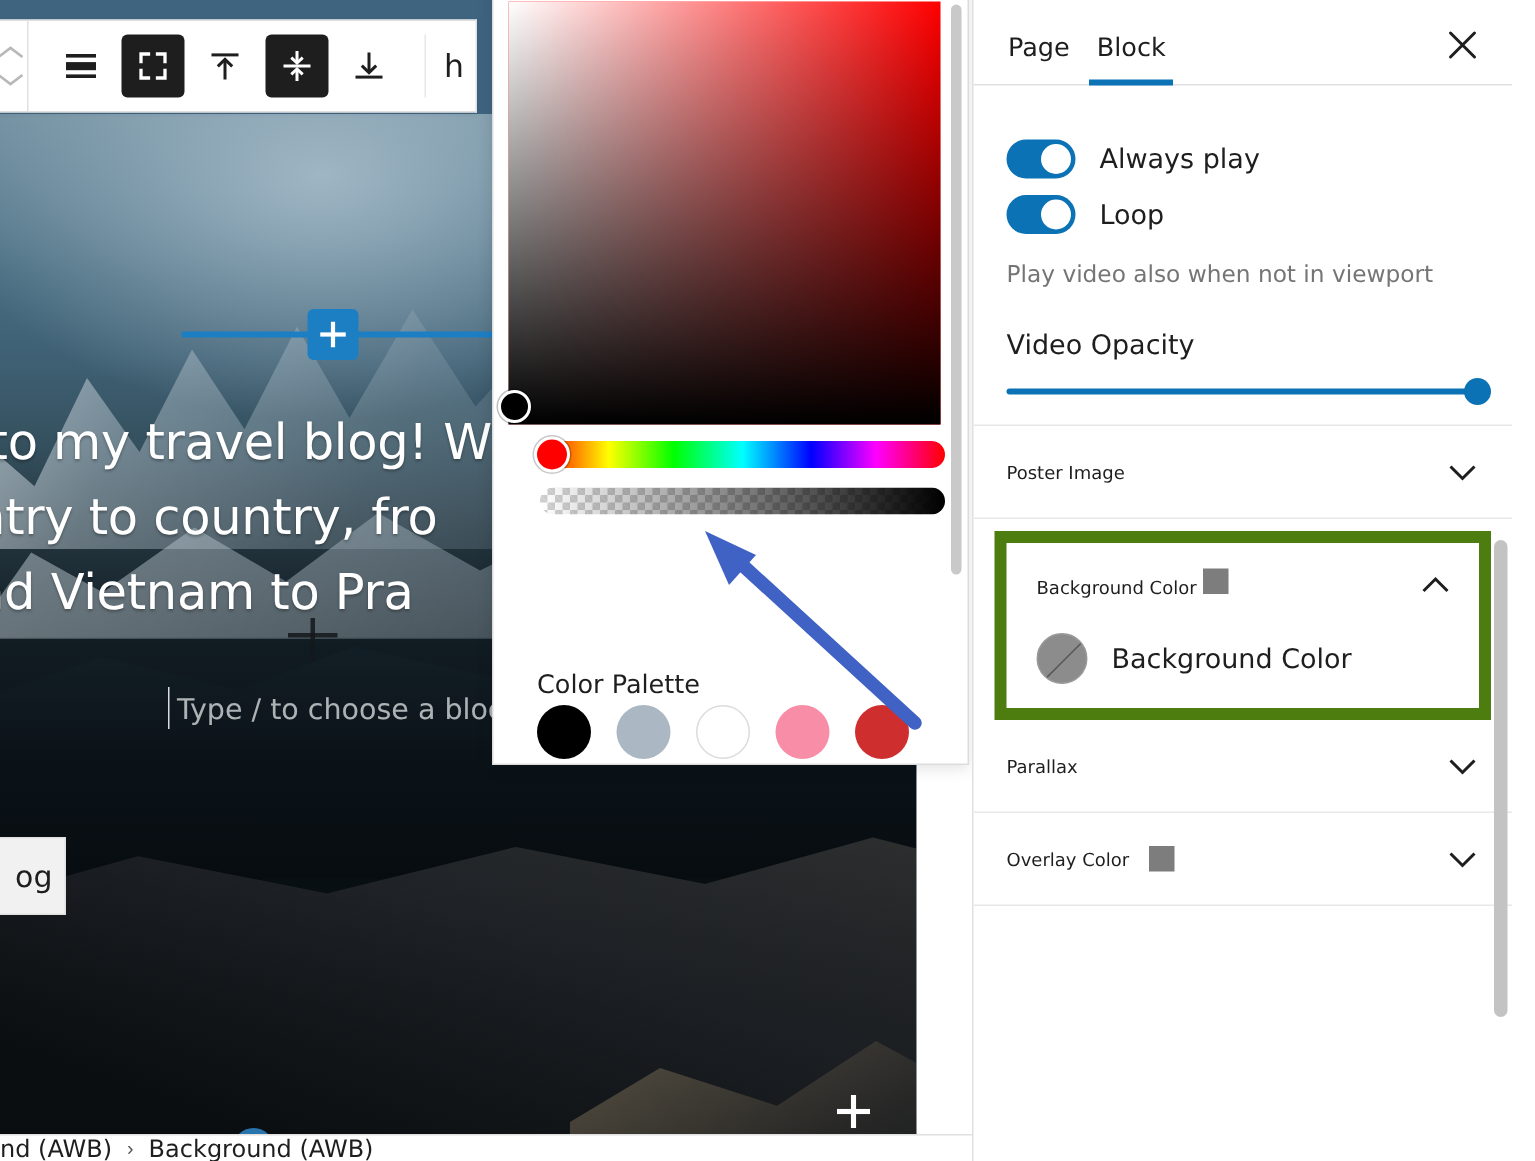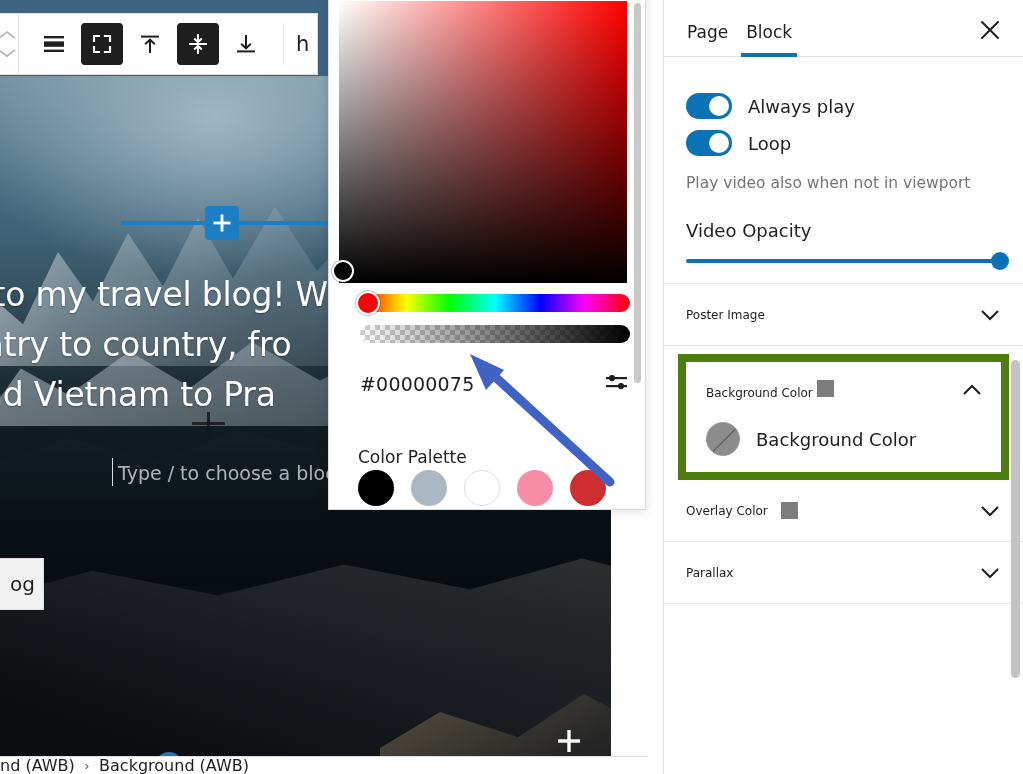--- a/index.html
+++ b/index.html
@@ -247,21 +247,21 @@
     display: flex; gap: 17px;
   }
   .sw { width: 36px; height: 36px; border-radius: 50%; cursor: pointer; }
   .sw.outlined { border: 1px solid #dcdcdc; }
 
   
   .arrow-svg { position: absolute; left: 440px; top: 352px; pointer-events: none; }
 
   
   .sidebar {
-    position: absolute; left: 663px; top: 0; width: 360px; height: 774px;
+    position: absolute; left: 648px; top: 0; width: 360px; height: 774px;
     background: #ffffff; border-left: 1px solid #e0e0e0;
     overflow: hidden;
   }
   .sb-tabs {
     height: 57px; border-bottom: 1px solid #e0e0e0;
     display: flex; align-items: flex-end; position: relative; padding: 0 14px;
   }
   .sb-tab {
     font-size: 17px; color: #1e1e1e; padding: 0 9px 14px 9px; cursor: pointer;
     font-family: "DejaVu Sans", sans-serif; position: relative;
@@ -474,31 +474,20 @@
   <div class="picker">
     <div class="sat-val"></div>
     <div class="sv-handle"></div>
 
     <div class="hue-bar"></div>
     <div class="hue-handle"></div>
 
     <div class="alpha-bar"></div>
     <div class="alpha-handle"></div>
 
-    <div class="hex-row">
-      <span class="hex-val">#00000075</span>
-      <span>
-        <svg width="26" height="22" viewBox="0 0 26 22">
-          <rect x="2" y="6" width="21" height="2.2" fill="#1e1e1e"></rect>
-          <circle cx="8" cy="7.1" r="3.1" fill="#1e1e1e"></circle>
-          <rect x="2" y="14" width="21" height="2.2" fill="#1e1e1e"></rect>
-          <circle cx="17" cy="15.1" r="3.1" fill="#1e1e1e"></circle>
-        </svg>
-      </span>
-    </div>
   </div>
 
   <div class="palette-title">Color Palette</div>
   <div class="palette-row">
     <span class="sw" style="background:#000000"></span>
     <span class="sw" style="background:#abb8c3"></span>
     <span class="sw outlined" style="background:#ffffff"></span>
     <span class="sw" style="background:#f78da7"></span>
     <span class="sw" style="background:#cf2e2e"></span>
   </div>
@@ -570,31 +559,31 @@
         </div>
         <div class="color-item">
           <span class="color-circle"></span>
           <span class="color-item-label">Background Color</span>
         </div>
       </div>
     </div>
 
     <div class="panel-head">
       <div class="ph-left">
-        <span class="panel-title">Overlay Color</span>
-        <span class="mini-swatch"></span>
+        <span class="panel-title">Parallax</span>
       </div>
       <svg width="22" height="14" viewBox="0 0 22 14">
         <path d="M3 3 L11 11 L19 3" fill="none" stroke="#1e1e1e" stroke-width="2"></path>
       </svg>
     </div>
 
     <div class="panel-head">
       <div class="ph-left">
-        <span class="panel-title">Parallax</span>
+        <span class="panel-title">Overlay Color</span>
+        <span class="mini-swatch"></span>
       </div>
       <svg width="22" height="14" viewBox="0 0 22 14">
         <path d="M3 3 L11 11 L19 3" fill="none" stroke="#1e1e1e" stroke-width="2"></path>
       </svg>
     </div>
 
     <div class="sb-scroll-track"></div>
     <div class="sb-scroll-thumb"></div>
   </div>
 

